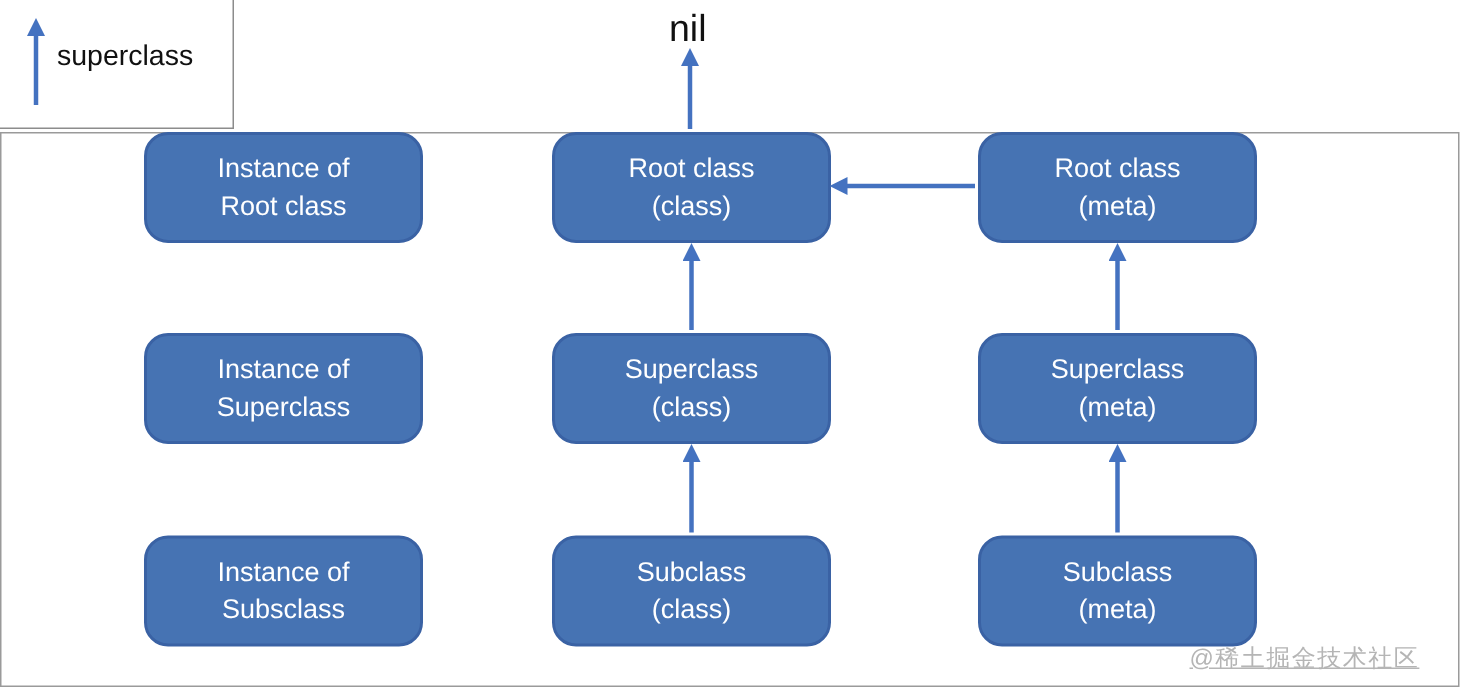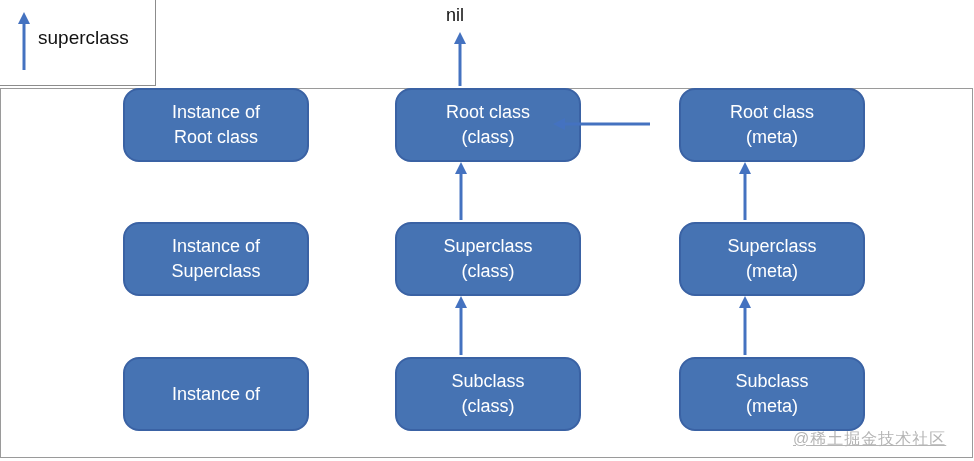--- a/index.html
+++ b/index.html
@@ -24,32 +24,31 @@
   .legend{
     position:absolute;left:0;top:0;width:156px;height:86px;background:#ffffff;
     border-right:1px solid var(--legend-border);
     border-bottom:1px solid var(--legend-border);
     z-index:2;
   }
   .legend-label{
     position:absolute;left:38px;top:27px;font-size:19px;color:var(--label-text);
   }
   .nil-label{
-    position:absolute;left:446px;top:5px;font-size:18px;color:var(--label-text);z-index:3;
+    position:absolute;left:446px;top:5px;font-size:25px;color:var(--label-text);z-index:3;
   }
   .node{
     position:absolute;width:186px;height:74px;
     background:var(--node-fill);
     border:2px solid var(--node-border);
     border-radius:16px;
     color:var(--node-text);
     display:flex;flex-direction:column;align-items:center;justify-content:center;
     text-align:center;font-size:18px;line-height:25px;
     z-index:2;
-    margin-left:27px;
   }
   .c1{left:96px}.c2{left:368px}.c3{left:652px}
   .r1{top:88px}.r2{top:222px}.r3{top:357px}
   svg.edges{
     position:absolute;left:0;top:0;width:974px;height:461px;z-index:3;pointer-events:none;
   }
   svg.edges .edge{stroke:var(--arrow);stroke-width:3;fill:none;}
   svg.edges .ah{fill:var(--arrow);}
   .watermark{
     position:absolute;left:793px;top:429px;font-size:16px;letter-spacing:1px;
@@ -90,20 +89,21 @@
     <span>Superclass</span>
     <span>(class)</span>
   </div>
   <div class="node c3 r2">
     <span>Superclass</span>
     <span>(meta)</span>
   </div>
 
   <div class="node c1 r3">
     <span>Instance of</span>
+    <span>Subsclass</span>
   </div>
   <div class="node c2 r3">
     <span>Subclass</span>
     <span>(class)</span>
   </div>
   <div class="node c3 r3">
     <span>Subclass</span>
     <span>(meta)</span>
   </div>
 

